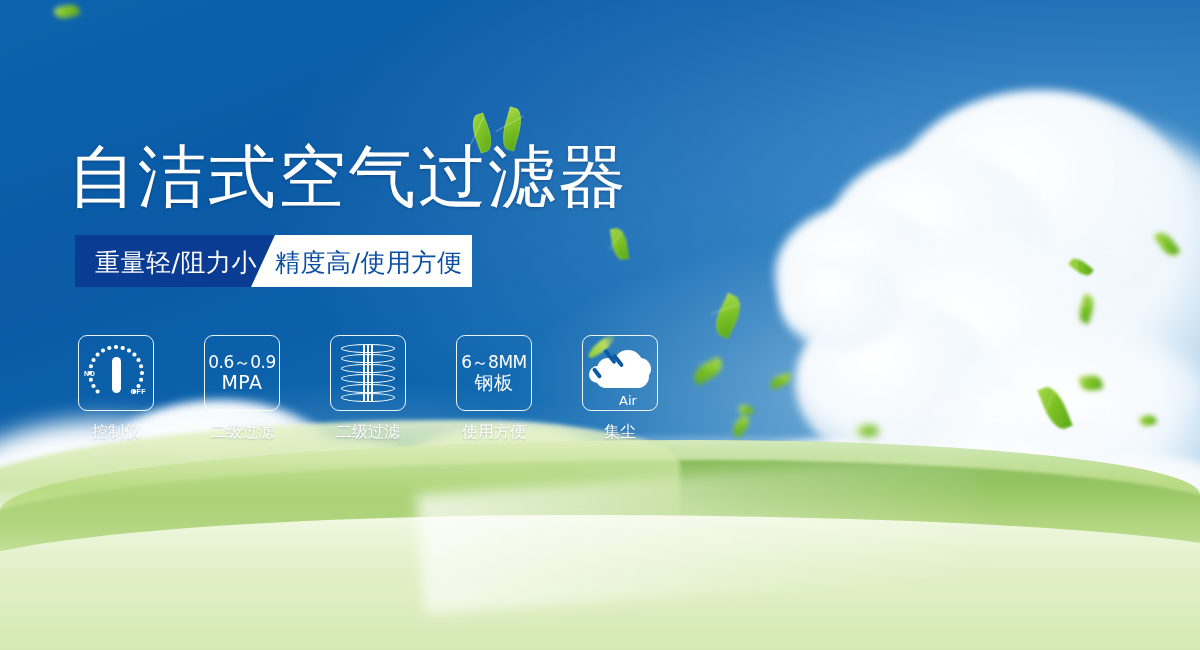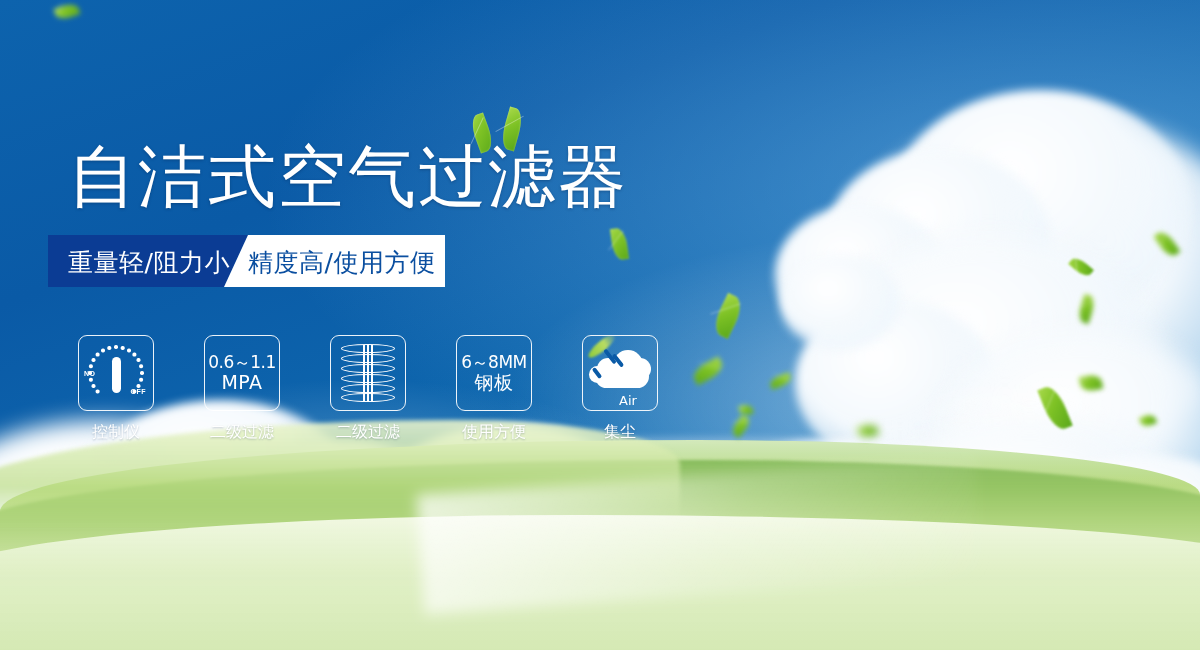--- a/index.html
+++ b/index.html
@@ -119,21 +119,21 @@
   .title{
     position:absolute;left:68px;top:143px;
     font-family:"DejaVu Sans","Liberation Sans",sans-serif;
     font-size:68px;line-height:1;letter-spacing:2px;
     color:#ffffff;font-weight:300;
     text-shadow:0 1px 3px rgba(0,30,70,0.35);
     white-space:nowrap;
   }
 
   .subbar{
-    position:absolute;left:48px;top:235px;width:453px;height:52px;
+    position:absolute;left:75px;top:235px;width:453px;height:52px;
   }
   .subbar-dark{
     position:absolute;left:0;top:0;width:200px;height:52px;
     background:#0b3c94;
     clip-path:polygon(0 0,200px 0,176px 52px,0 52px);
   }
   .subbar-light{
     position:absolute;left:176px;top:0;width:221px;height:52px;
     background:#ffffff;
     clip-path:polygon(24px 0,221px 0,221px 52px,0 52px);
@@ -348,21 +348,21 @@
             <span class="no">NO</span>
             <span class="off">OFF</span>
           </div>
         </div>
         <div class="flabel">控制仪</div>
       </div>
 
       <div class="feature">
         <div class="fbox">
           <div class="ftext">
-            <span class="l1">0.6～1.1</span>
+            <span class="l1">0.6～0.9</span>
             <span class="l2">MPA</span>
           </div>
         </div>
         <div class="flabel">二级过滤</div>
       </div>
 
       <div class="feature">
         <div class="fbox">
           <div class="coil">
             <div class="ring" style="top:1px;"></div>

